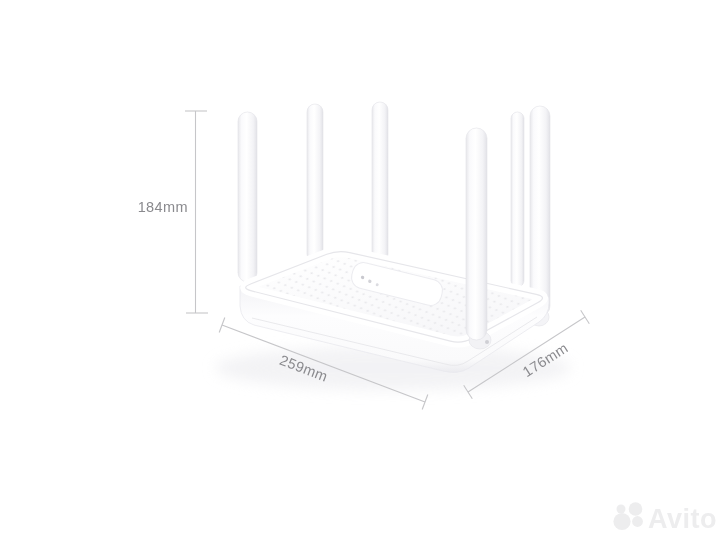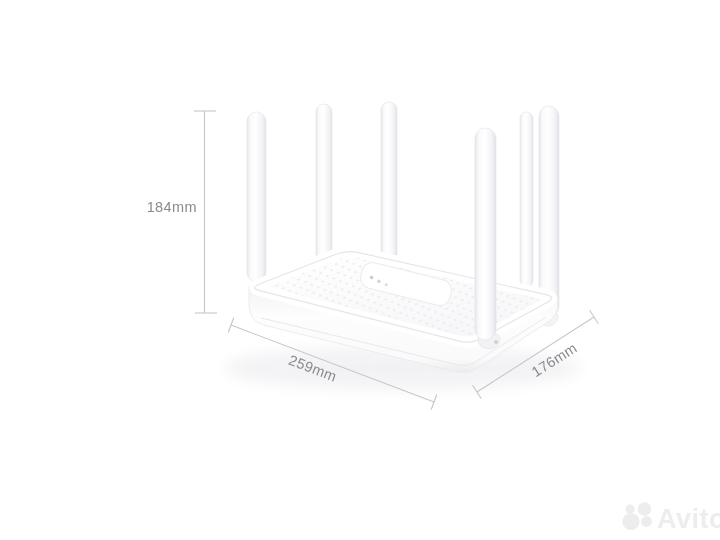--- a/index.html
+++ b/index.html
@@ -1,21 +1,21 @@
 <!DOCTYPE html>
 <html><head>
 <meta charset="utf-8">
 <style>
   html,body{margin:0;padding:0;}
   body{
     width:720px;height:540px;overflow:hidden;
     background:#ffffff;
     font-family:"Liberation Sans", sans-serif;
   }
-  .scene{position:relative;width:660px;height:540px;padding-left:9px;}
+  .scene{position:relative;width:660px;height:540px;}
   svg{display:block;}
   .dim-label{
     font-family:"Liberation Sans", sans-serif;
     font-size:14.5px;
     letter-spacing:.4px;
   }
   .wm-text{
     font-family:"Liberation Sans", sans-serif;
     font-weight:bold;
     font-size:27px;

